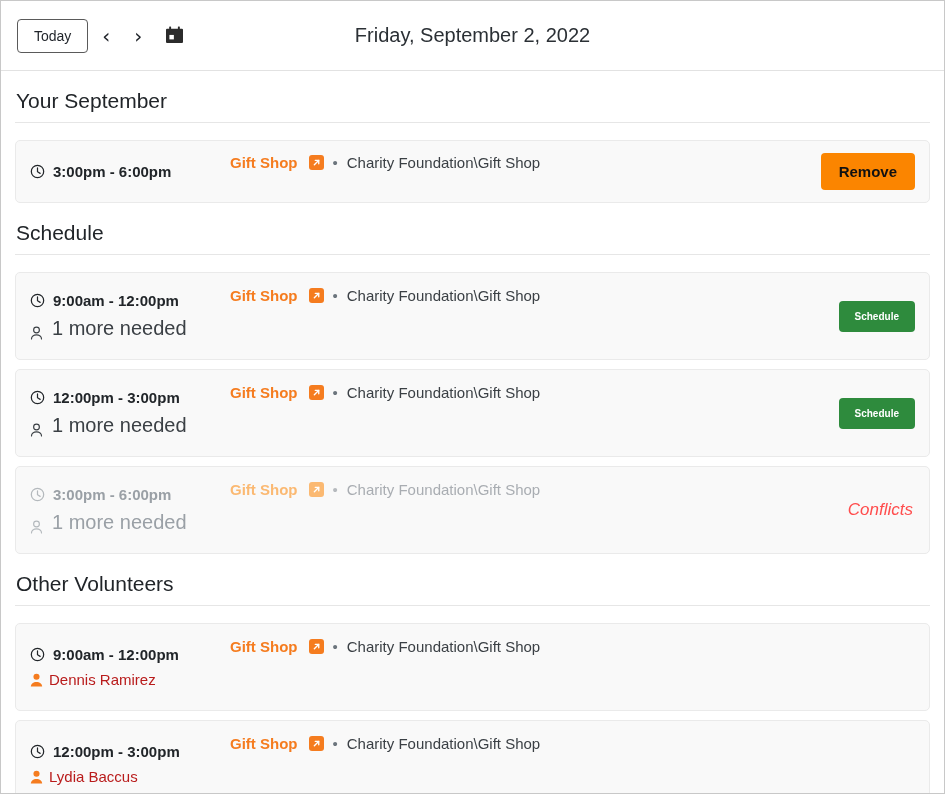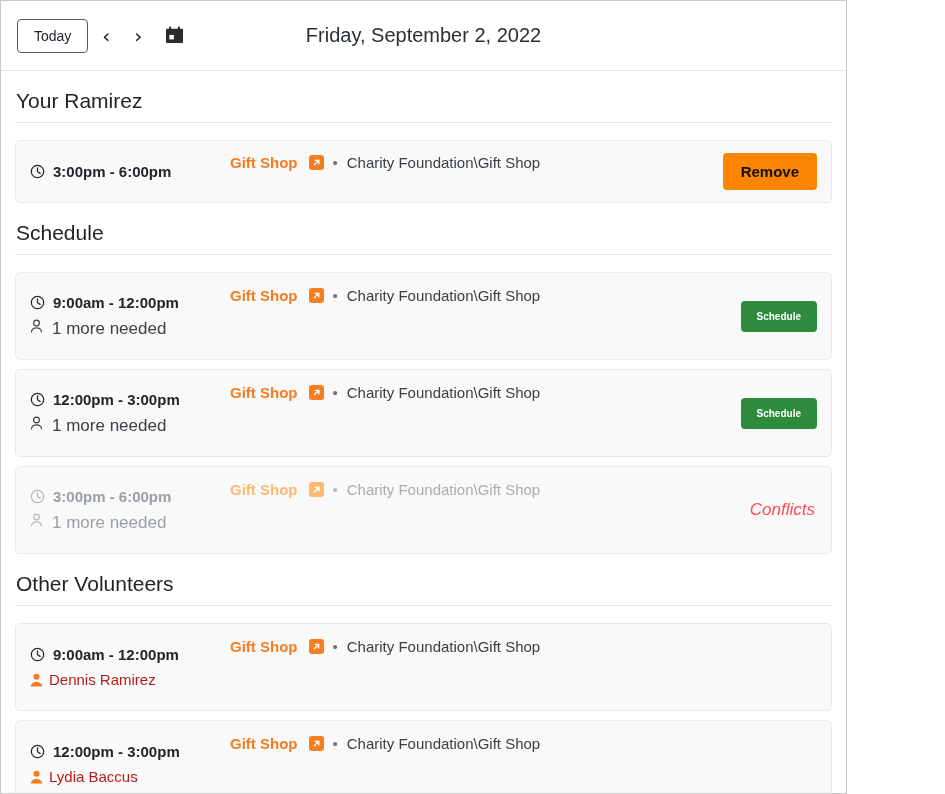--- a/index.html
+++ b/index.html
@@ -2,21 +2,21 @@
 <html><head>
 <meta charset="utf-8">
 <style>
   * { box-sizing: border-box; }
   html, body {
     margin: 0; padding: 0;
     background: #ffffff;
     font-family: "Liberation Sans", sans-serif;
   }
   #page {
-    width: 847px; height: 794px;
+    width: 945px; height: 794px;
     background: #ffffff;
     border: 1px solid #c8c8c8;
     overflow: hidden;
     position: relative;
   }
 
   
   .toolbar {
     height: 70px;
     border-bottom: 1px solid #e2e2e2;
@@ -116,22 +116,22 @@
     display: flex;
     flex-direction: column;
     gap: 8px;
   }
   .time-line {
     display: flex; align-items: center; gap: 8px;
     font-size: 15px; font-weight: bold; color: #212529;
     white-space: nowrap;
   }
   .need-line {
-    display: flex; align-items: flex-start; gap: 9px;
-    font-size: 17px; color: #3b4045;
+    display: flex; align-items: flex-end; gap: 9px;
+    font-size: 20px; color: #3b4045;
     white-space: nowrap;
   }
   .vol-line {
     display: flex; align-items: center; gap: 6px;
     font-size: 15px; color: #b91c1c;
     white-space: nowrap;
   }
   .col-desc {
     display: flex; align-items: center; gap: 7px;
     font-size: 15px; color: #3b4045;
@@ -239,21 +239,21 @@
       </button>
     </div>
 
     <div class="title-center">Friday, September 2, 2022</div>
 
   </div>
 
   <div class="content">
 
     <div>
-      <div class="section-title">Your Ramirez</div>
+      <div class="section-title">Your September</div>
       <div class="section-rule"></div>
       <div class="rows">
 
         <div class="row">
           <div class="col-time">
             <div class="time-line">
               <span class="clock-ic">
                 <svg width="15" height="15" viewBox="0 0 16 16" fill="none" stroke="currentColor" stroke-width="1.3">
                   <circle cx="8" cy="8" r="6.6"></circle>
                     <path d="M8 4.2V8.3l2.8 1.7" stroke-linecap="round"></path>

